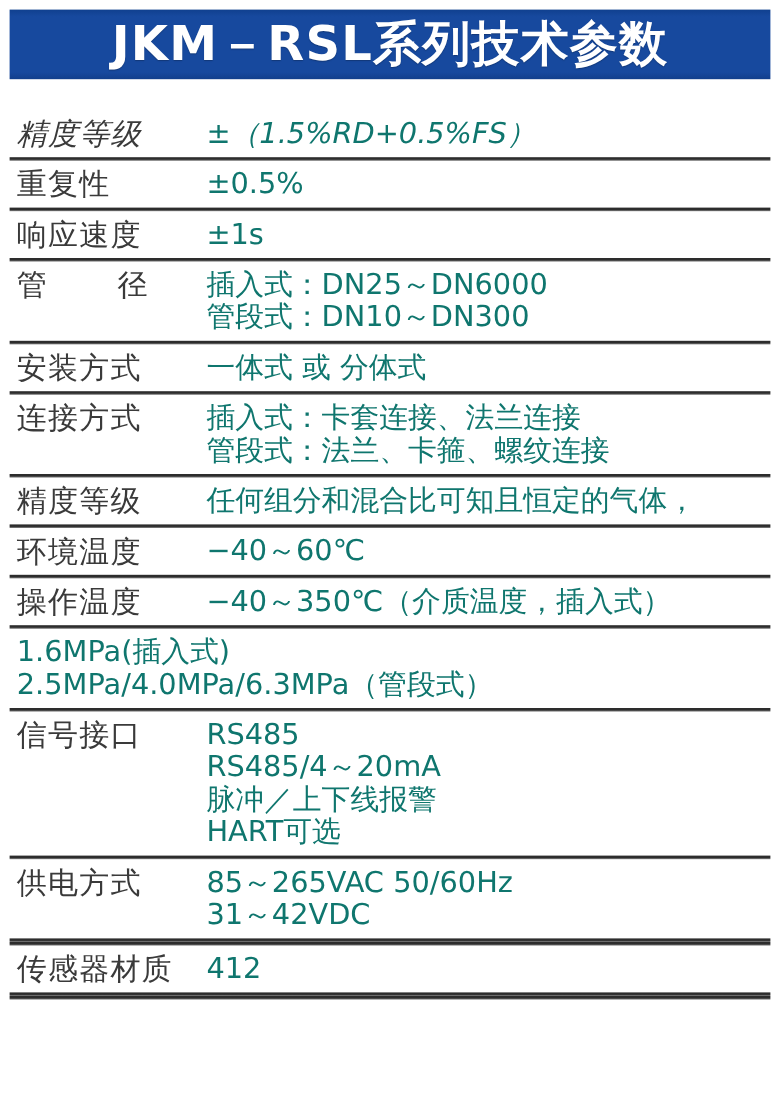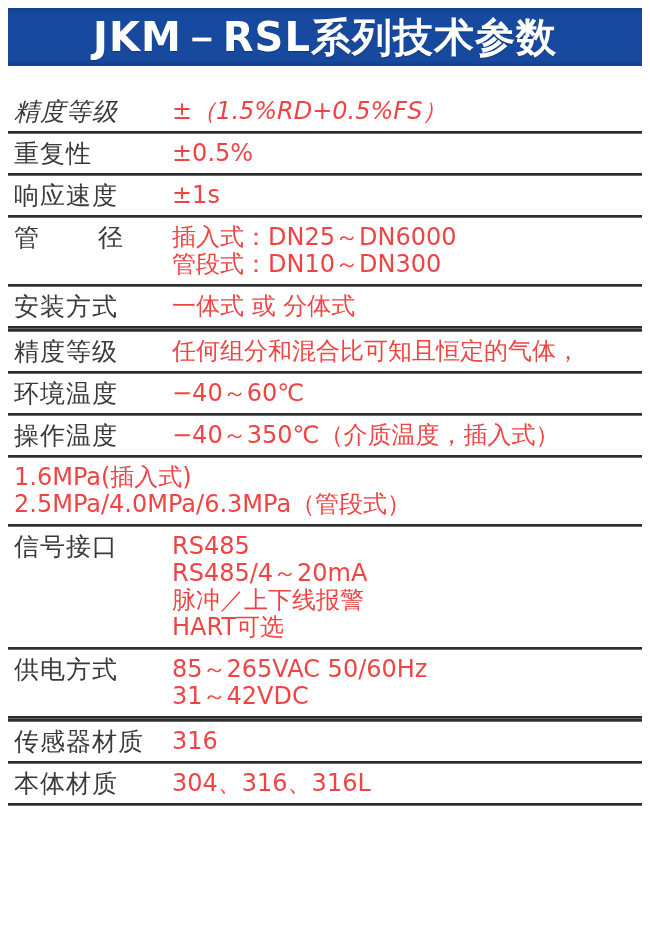--- a/index.html
+++ b/index.html
@@ -43,21 +43,21 @@
     letter-spacing: 1px;
   }
   .label-split {
     display: flex;
     gap: 58px;
   }
   .value {
     flex: 1;
     font-size: 24px;
     line-height: 27px;
-    color: #ef4444;
+    color: #0f766e;
   }
   .value .line { white-space: nowrap; }
   .rule {
     height: 3px;
     background: linear-gradient(to bottom, #2d2d2d 0%, #2d2d2d 55%, #8a8a8a 100%);
   }
 </style>
 </head>
 <body>
 
@@ -106,20 +106,27 @@
     <div class="rule"></div>
 
     <div class="row">
       <div class="label">安装方式</div>
       <div class="value">
         <div class="line">一体式 或 分体式</div>
       </div>
     </div>
     <div class="rule"></div>
 
+    <div class="row">
+      <div class="label">连接方式</div>
+      <div class="value">
+        <div class="line">插入式：卡套连接、法兰连接</div>
+        <div class="line">管段式：法兰、卡箍、螺纹连接</div>
+      </div>
+    </div>
     <div class="rule"></div>
 
     <div class="row">
       <div class="label">精度等级</div>
       <div class="value">
         <div class="line">任何组分和混合比可知且恒定的气体，</div>
       </div>
     </div>
     <div class="rule"></div>
 
@@ -165,27 +172,21 @@
         <div class="line">31～42VDC</div>
       </div>
     </div>
     <div class="rule"></div>
 
     <div class="rule"></div>
 
     <div class="row">
       <div class="label">传感器材质</div>
       <div class="value">
-        <div class="line">316</div>
+        <div class="line">412</div>
       </div>
     </div>
     <div class="rule"></div>
 
-    <div class="row">
-      <div class="label">本体材质</div>
-      <div class="value">
-        <div class="line">304、316、316L</div>
-      </div>
-    </div>
     <div class="rule"></div>
 
   </div>
 </div>
 
 </body></html>

